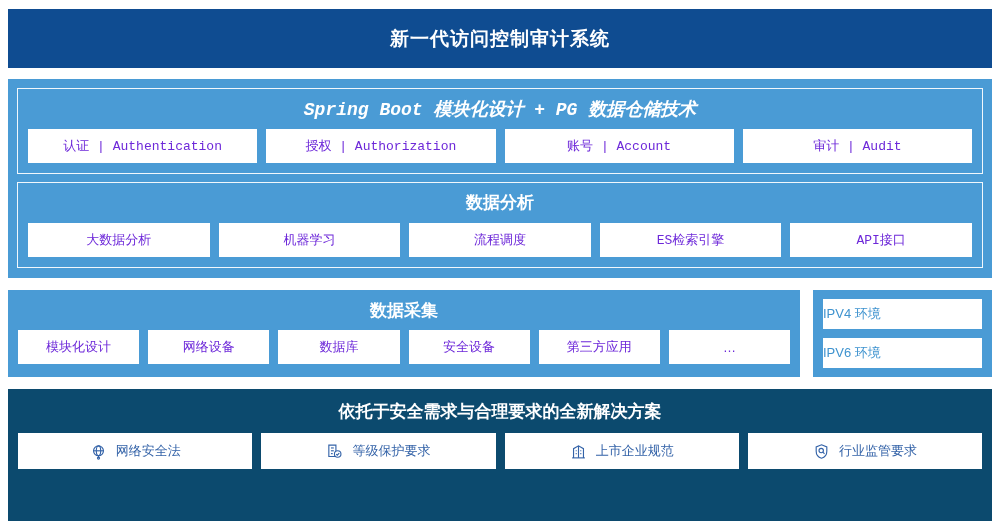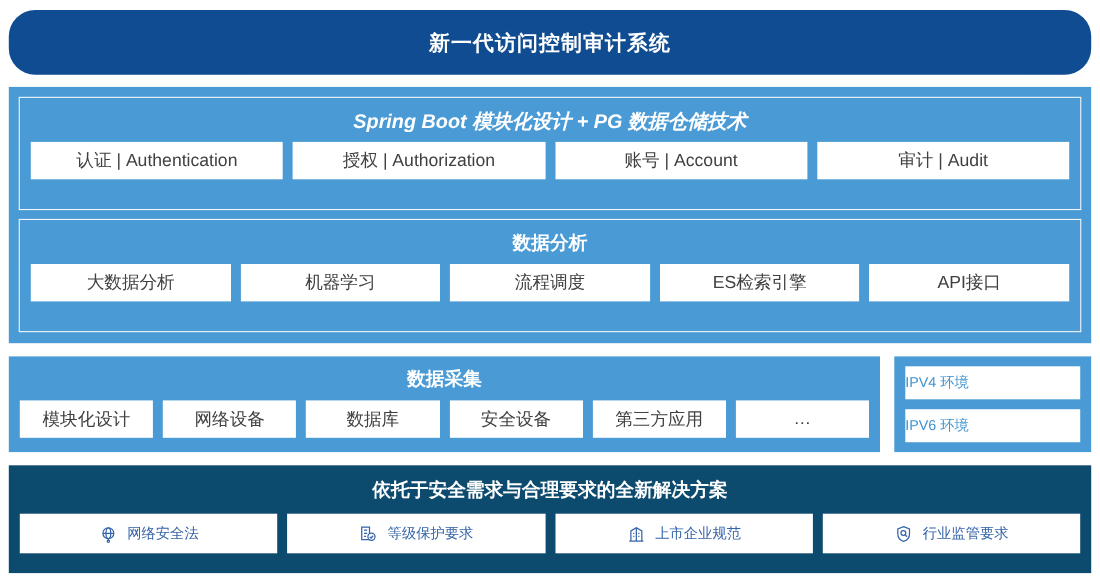--- a/index.html
+++ b/index.html
@@ -29,21 +29,20 @@
     height: 59px;
     background: #0f4c91;
     color: #ffffff;
     display: flex;
     align-items: center;
     justify-content: center;
     font-size: 19px;
     font-weight: bold;
     letter-spacing: 1px;
     flex: 0 0 auto;
-    border-radius: 24px;
   }
 
   
   .panel-light {
     background: #4a9bd5;
   }
   .panel-dark {
     background: #0c4a6e;
   }
 
@@ -52,43 +51,44 @@
     padding: 9px 9px 10px 9px;
     box-sizing: border-box;
     display: flex;
     flex-direction: column;
     gap: 8px;
     flex: 0 0 auto;
   }
   .inner-box {
     border: 1px solid rgba(255,255,255,0.92);
     box-sizing: border-box;
-    padding: 8px 10px 27px 10px;
+    padding: 8px 10px 10px 10px;
+    font-family: Liberation Mono, monospace;
   }
   .group-title {
     color: #ffffff;
     text-align: center;
     font-size: 17px;
     font-weight: bold;
     line-height: 26px;
     margin-bottom: 6px;
   }
   .group-title.italic {
     font-style: italic;
     font-size: 18px;
   }
   .card-row {
     display: flex;
     gap: 9px;
   }
   .card {
     flex: 1 1 0;
     background: #ffffff;
-    color: #404040;
-    font-size: 16px;
+    color: #6d28d9;
+    font-size: 13px;
     height: 34px;
     display: flex;
     align-items: center;
     justify-content: center;
     box-sizing: border-box;
     white-space: nowrap;
   }
 
   
   .collect-row {

